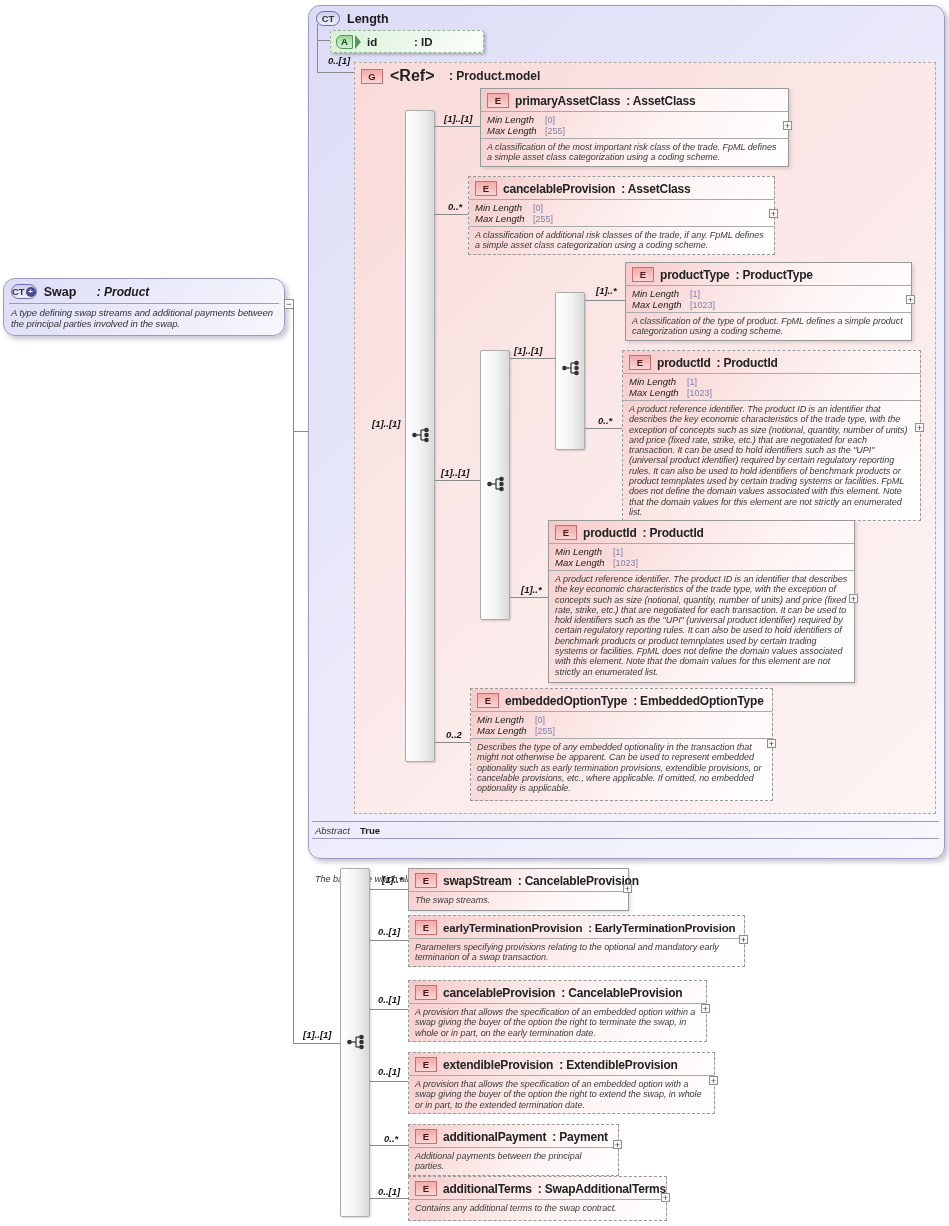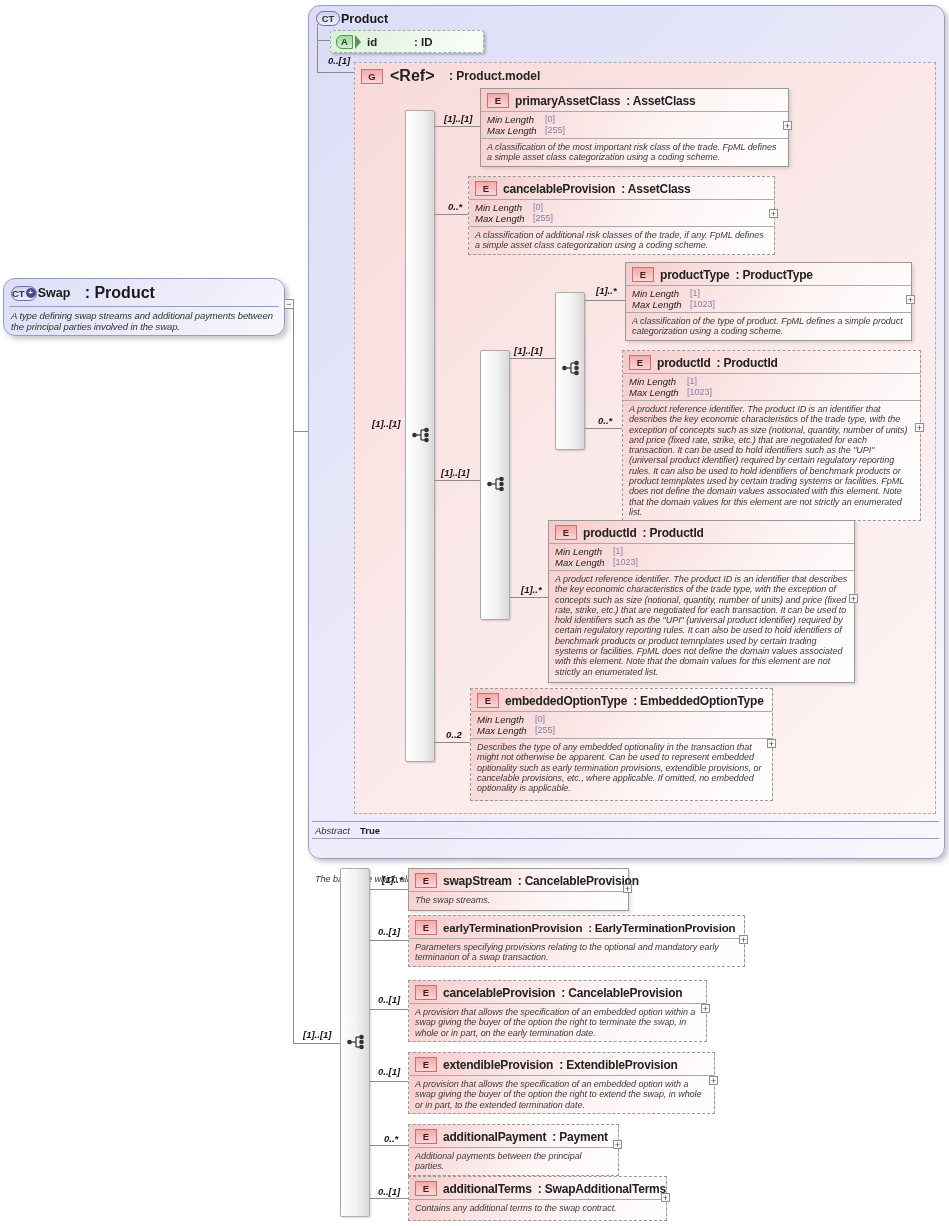--- a/index.html
+++ b/index.html
@@ -3,23 +3,23 @@
 <meta charset="utf-8">
 <style>
   html,body{margin:0;padding:0;background:#ffffff;}
   #canvas{position:relative;width:949px;height:1226px;background:#ffffff;
           font-family:"Liberation Sans",sans-serif;color:#222;overflow:hidden;}
 
   
   .ctbox{position:absolute;border:1px solid #9a9ac2;border-radius:12px;
          background:linear-gradient(135deg,#dcdcf6 0%,#e9e9fa 45%,#f7f7fd 100%);
          box-shadow:3px 3px 5px rgba(90,90,120,.35);}
-  .ct-hdr{display:flex;align-items:center;gap:1px;padding:5px 7px 2px 7px;}
+  .ct-hdr{display:flex;align-items:center;gap:7px;padding:5px 7px 2px 7px;}
   .ct-title{font-weight:bold;font-size:12.5px;color:#1a1a1a;}
-  .ct-type{font-weight:bold;font-size:16px;color:#1a1a1a;}
+  .ct-type{font-weight:bold;font-size:12px;color:#1a1a1a;font-style:italic;}
   .badge-ct{display:inline-flex;align-items:center;justify-content:center;
             min-width:22px;height:13px;border:1px solid #6b6bae;border-radius:8px;
             background:linear-gradient(#cfcff0,#efeffb);font-size:9.5px;font-weight:bold;color:#333;}
   .ct-plus{display:inline-flex;align-items:center;justify-content:center;width:10px;height:10px;
            border-radius:50%;background:#4a4a8a;color:#fff;font-size:8px;font-weight:bold;line-height:10px;margin-left:1px;}
   .hdr-rule{height:1px;background:#9a9ac2;margin:2px 5px 0 5px;}
   .ct-doc{font-style:italic;font-size:9.5px;line-height:11px;color:#333;padding:3px 7px;letter-spacing:-0.1px;}
 
   
   .gbox{position:absolute;border:1px dashed #b9a6a6;
@@ -45,21 +45,21 @@
         background:linear-gradient(125deg,#f6caca 0%,#fbe3e3 30%,#fef4f4 60%,#ffffff 100%);
         box-shadow:2px 2px 3px rgba(0,0,0,.12);}
   .ebox.dashed{border-style:dashed;box-shadow:none;}
   .ehdr{display:flex;align-items:center;gap:6px;padding:4px 6px 3px 6px;height:15px;}
   .badge-e,.badge-g{display:inline-flex;align-items:center;justify-content:center;
            min-width:20px;height:13px;border:1px solid #c96f6f;
            background:linear-gradient(#f2a9a9,#fad6d6);font-size:9.5px;font-weight:bold;color:#4a1a1a;}
   .ename{font-weight:bold;font-size:12px;letter-spacing:-0.2px;white-space:nowrap;}
   .etype{font-weight:bold;font-size:12px;letter-spacing:-0.2px;white-space:nowrap;}
   .efacets{border-top:1px solid #aaa;padding:2px 6px 2px 6px;}
-  .frow{display:flex;height:11px;}
+  .frow{display:flex;height:11px;align-items:center;}
   .flabel{font-style:italic;font-size:9.5px;width:58px;color:#222;}
   .fval{font-size:9px;color:#8080a8;}
   .edoc{border-top:1px solid #aaa;padding:3px 6px;font-style:italic;font-size:9px;
         line-height:10.3px;color:#3a3a3a;letter-spacing:-0.05px;}
 
   
   .hline{position:absolute;height:1px;background:#8a8a8a;}
   .vline{position:absolute;width:1px;background:#8a8a8a;}
   .seqbar{position:absolute;width:28px;border:1px solid #ababab;border-radius:2px;
           background:linear-gradient(to right,#ffffff 0%,#f2f2f2 55%,#d9d9d9 100%);
@@ -97,21 +97,21 @@
 
   <div class="vline" style="left:293px;top:304px;height:739px;"></div>
   <div class="hline" style="left:293px;top:431px;width:112px;"></div>
   <div class="hline" style="left:293px;top:1043px;width:47px;"></div>
 
   <div class="ctbox" style="left:308px;top:5px;width:635px;height:852px;">
     <div class="ct-hdr">
       <span class="badge-ct">
           <span>CT</span>
         </span>
-      <span class="ct-title">Product</span>
+      <span class="ct-title">Length</span>
     </div>
   </div>
 
   <div class="vline" style="left:317px;top:24px;height:48px;"></div>
   <div class="hline" style="left:317px;top:40px;width:13px;"></div>
   <div class="hline" style="left:317px;top:72px;width:37px;"></div>
 
   <div class="abox" style="left:330px;top:30px;width:142px;height:21px;">
     <span class="badge-a">A</span>
     <span class="a-point"></span>

